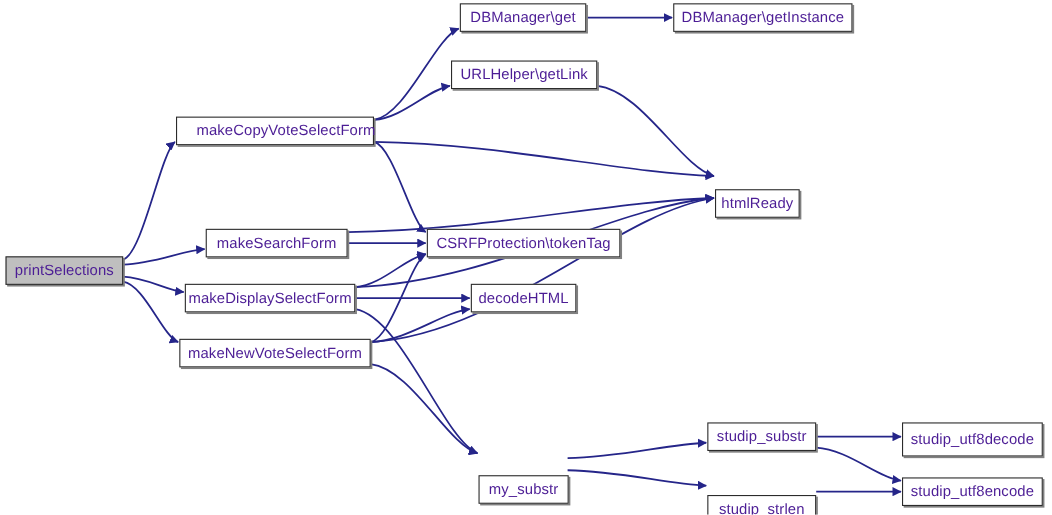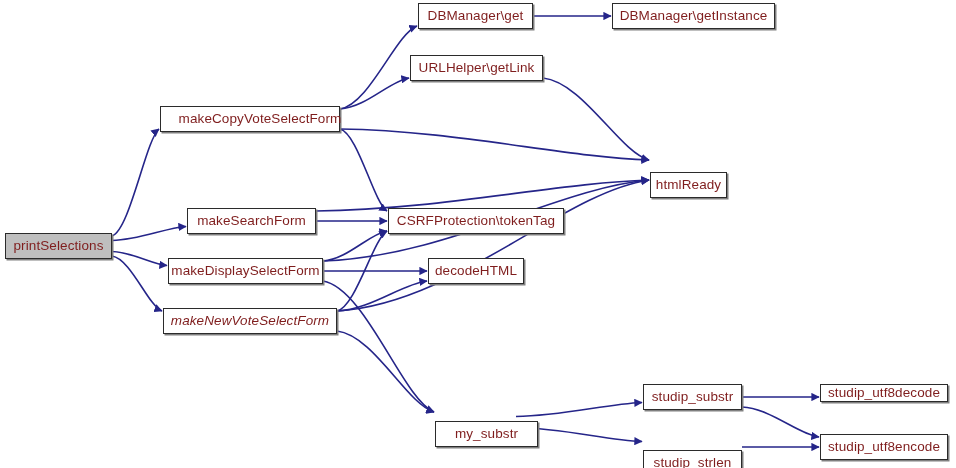--- a/index.html
+++ b/index.html
@@ -27,21 +27,21 @@
   .node {
     position: absolute;
     box-sizing: border-box;
     border: 1px solid #2b2b2b;
     background: #ffffff;
     display: flex;
     align-items: center;
     justify-content: center;
     font-family: "Liberation Sans", sans-serif;
     font-size: 13.5px;
-    color: #7f1d1d;
+    color: #4c1d95;
     letter-spacing: 0.1px;
     white-space: nowrap;
     line-height: 1;
     box-shadow: 1.5px 1.5px 0 0 #808080;
     z-index: 2;
   }
   .node.highlight {
     background: #bfbfbf;
   }
   .node-label {
@@ -94,51 +94,51 @@
       </div>
       <div class="node" style="left: 160px; top: 106px; width: 180px; height: 26px; padding-left: 20px;">
         <span class="node-label">makeCopyVoteSelectForm</span>
       </div>
       <div class="node" style="left: 187px; top: 208px; width: 129px; height: 26px;">
         <span class="node-label">makeSearchForm</span>
       </div>
       <div class="node" style="left: 168px; top: 258px; width: 155px; height: 26px;">
         <span class="node-label">makeDisplaySelectForm</span>
       </div>
-      <div class="node" style="left: 163px; top: 308px; width: 174px; height: 26px; font-style: italic;">
+      <div class="node" style="left: 163px; top: 308px; width: 174px; height: 26px;">
         <span class="node-label">makeNewVoteSelectForm</span>
       </div>
       <div class="node" style="left: 418px; top: 3px; width: 115px; height: 26px;">
         <span class="node-label">DBManager\get</span>
       </div>
       <div class="node" style="left: 612px; top: 3px; width: 163px; height: 26px;">
         <span class="node-label">DBManager\getInstance</span>
       </div>
       <div class="node" style="left: 410px; top: 55px; width: 133px; height: 26px; justify-content: center;">
         <span class="node-label">URLHelper\getLink</span>
       </div>
       <div class="node" style="left: 650px; top: 172px; width: 77px; height: 26px;">
         <span class="node-label">htmlReady</span>
       </div>
       <div class="node" style="left: 388px; top: 208px; width: 176px; height: 26px;">
         <span class="node-label">CSRFProtection\tokenTag</span>
       </div>
       <div class="node" style="left: 428px; top: 258px; width: 96px; height: 26px;">
         <span class="node-label">decodeHTML</span>
       </div>
-      <div class="node" style="left: 435px; top: 421px; width: 103px; height: 26px;">
+      <div class="node" style="left: 435px; top: 432px; width: 82px; height: 26px;">
         <span class="node-label">my_substr</span>
       </div>
       <div class="node" style="left: 643px; top: 384px; width: 99px; height: 26px;">
         <span class="node-label">studip_substr</span>
       </div>
       <div class="node" style="left: 643px; top: 434px; width: 99px; height: 26px; margin-top: 16px;">
         <span class="node-label">studip_strlen</span>
       </div>
-      <div class="node" style="left: 820px; top: 384px; width: 128px; height: 18px; text-align: center;">
+      <div class="node" style="left: 820px; top: 384px; width: 128px; height: 31px; text-align: center;">
         <span class="node-label">studip_utf8decode</span>
       </div>
       <div class="node" style="left: 820px; top: 434px; width: 128px; height: 26px;">
         <span class="node-label">studip_utf8encode</span>
       </div>
     </div>
 
 </div>
 
 </body></html>

